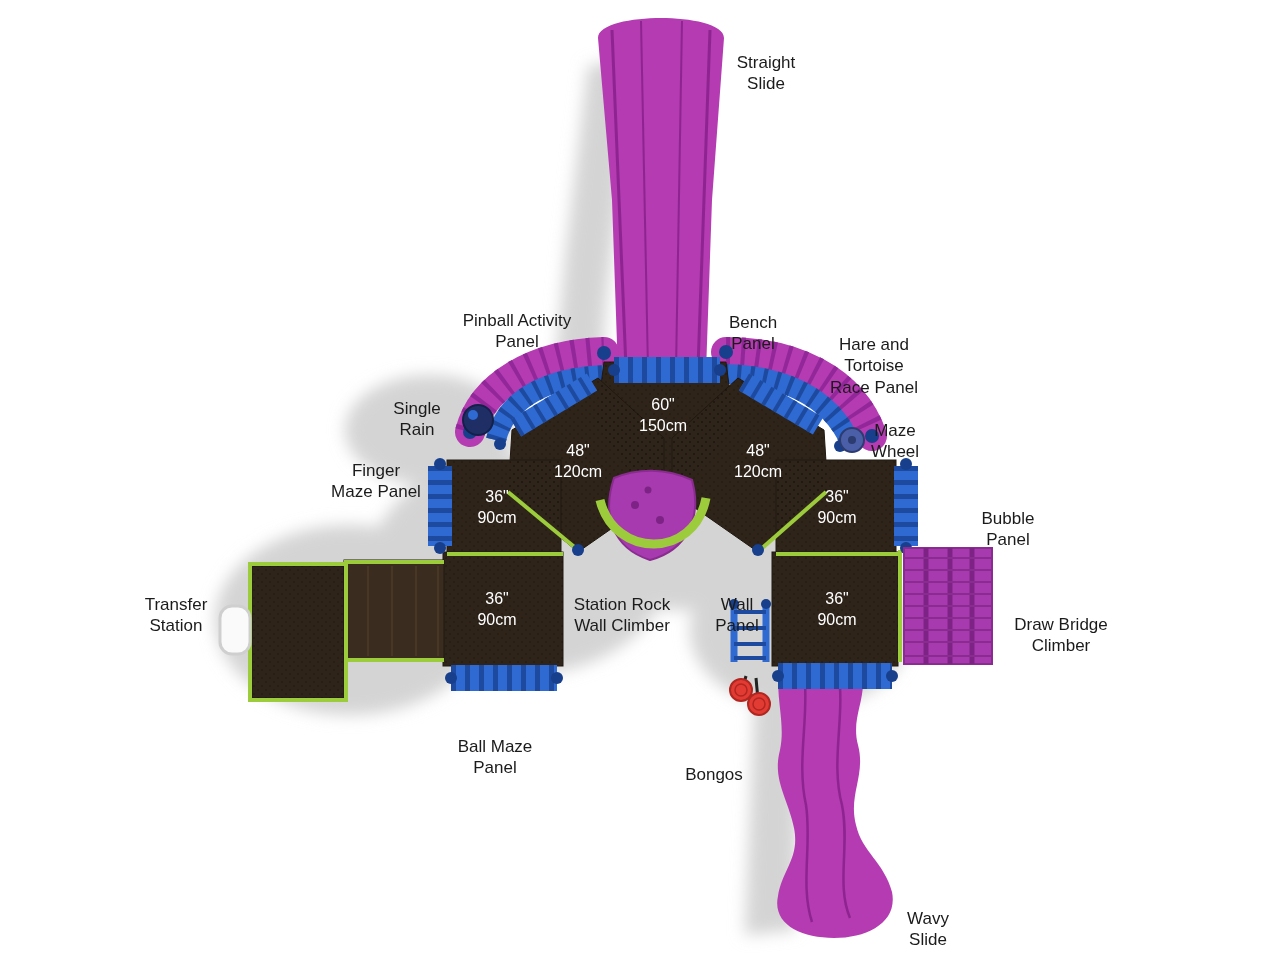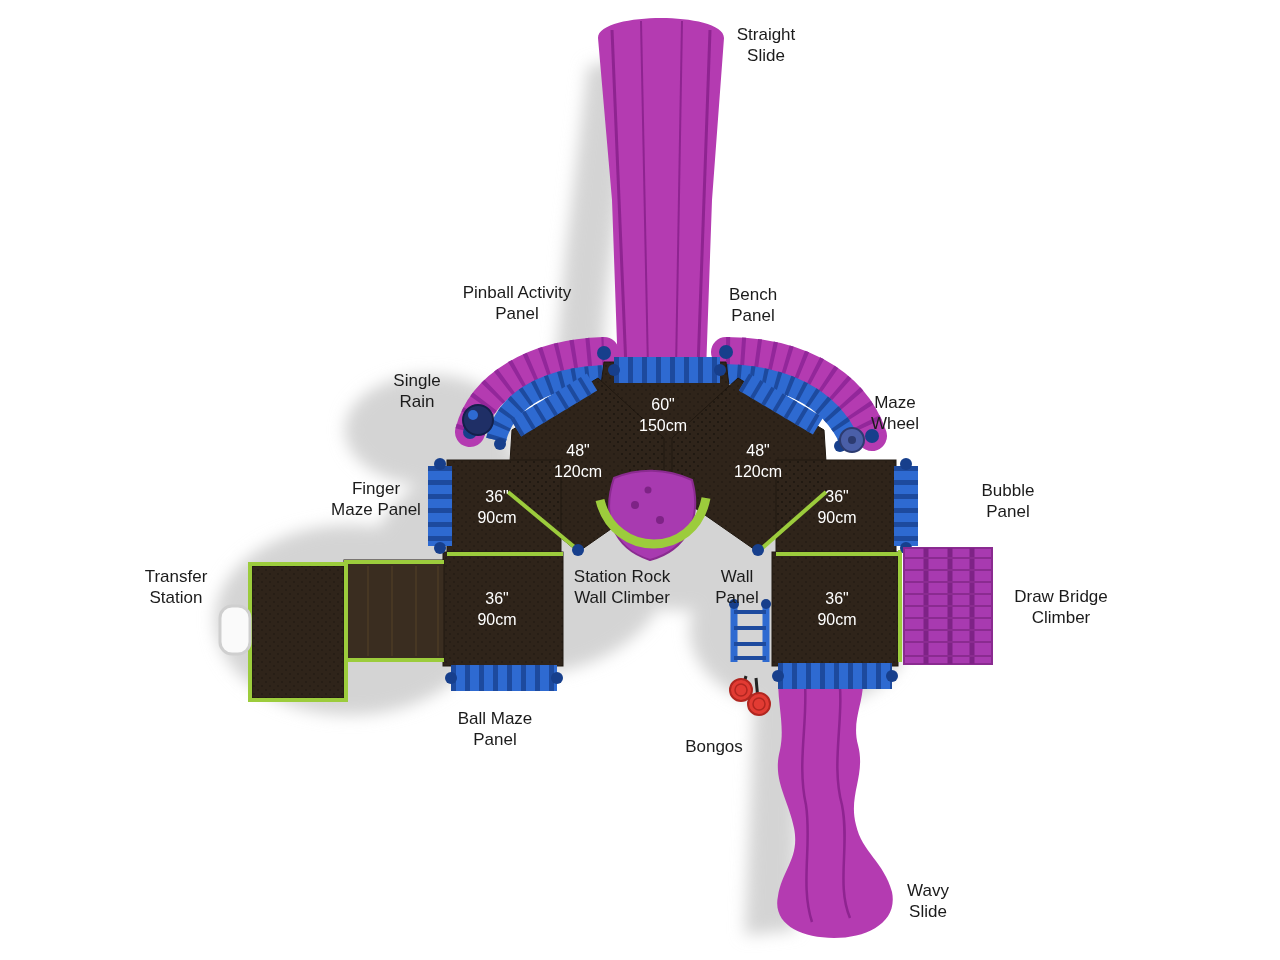--- a/index.html
+++ b/index.html
@@ -12,20 +12,21 @@
   }
   #scene{position:absolute;left:0;top:0;}
   .lbl{
     position:absolute;
     transform:translateX(-50%);
     text-align:center;
     white-space:pre-line;
     font-size:17px;
     line-height:1.26;
     color:#1b1b1b;
+    margin-top:28px;
   }
   .deck-size{
     position:absolute;
     transform:translate(-50%,-50%);
     text-align:center;
     white-space:pre-line;
     font-size:16px;
     line-height:1.3;
     color:#ffffff;
   }
@@ -250,25 +251,28 @@
       <circle cx="759" cy="704" r="6" fill="none" stroke="#b02620" stroke-width="1.5"></circle>
     </g>
   </svg>
 
   <div class="lbl" style="left:766px;top:24px">Straight
 Slide</div>
   <div class="lbl" style="left:517px;top:282px">Pinball Activity
 Panel</div>
   <div class="lbl" style="left:753px;top:284px">Bench
 Panel</div>
+  <div class="lbl" style="left:874px;top:306px">Hare and
+Tortoise
+Race Panel</div>
   <div class="lbl" style="left:417px;top:370px">Single
 Rain</div>
   <div class="lbl" style="left:895px;top:392px">Maze
 Wheel</div>
-  <div class="lbl" style="left:376px;top:478px">Finger
+  <div class="lbl" style="left:376px;top:432px">Finger
 Maze Panel</div>
   <div class="lbl" style="left:1008px;top:480px">Bubble
 Panel</div>
   <div class="lbl" style="left:176px;top:566px">Transfer
 Station</div>
   <div class="lbl" style="left:622px;top:566px">Station Rock
 Wall Climber</div>
   <div class="lbl" style="left:737px;top:566px">Wall
 Panel</div>
   <div class="lbl" style="left:1061px;top:586px">Draw Bridge

